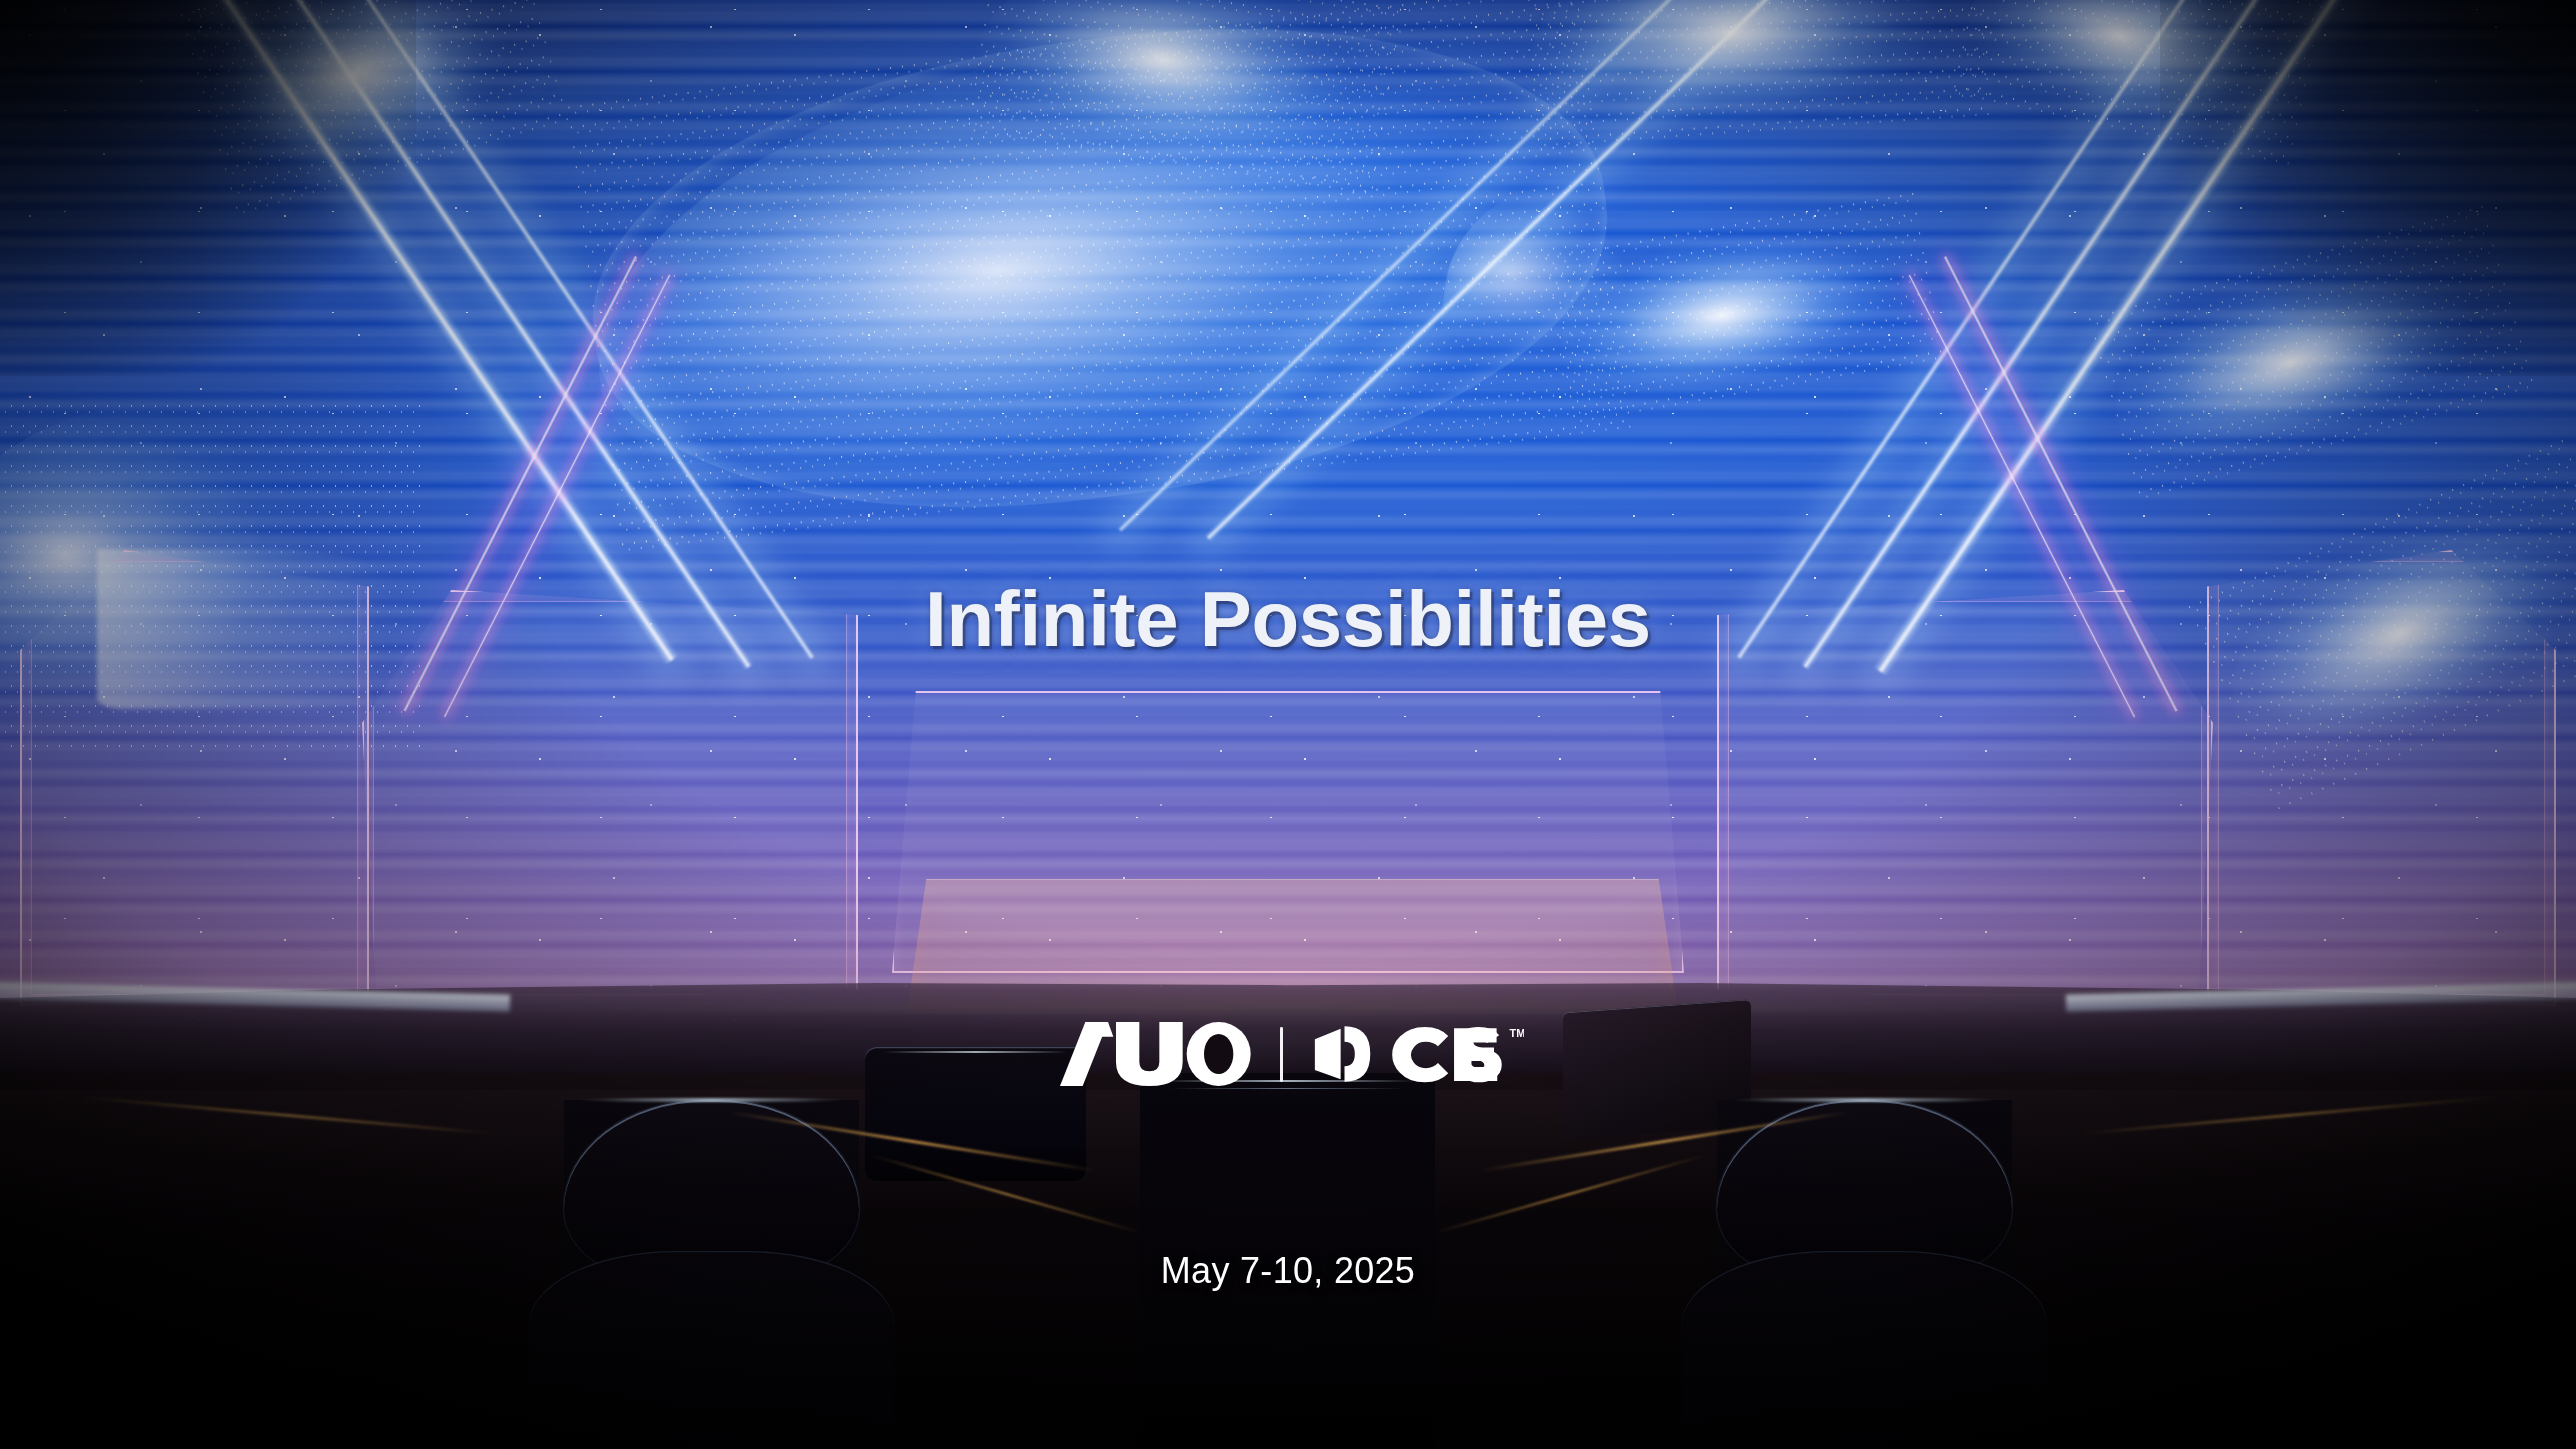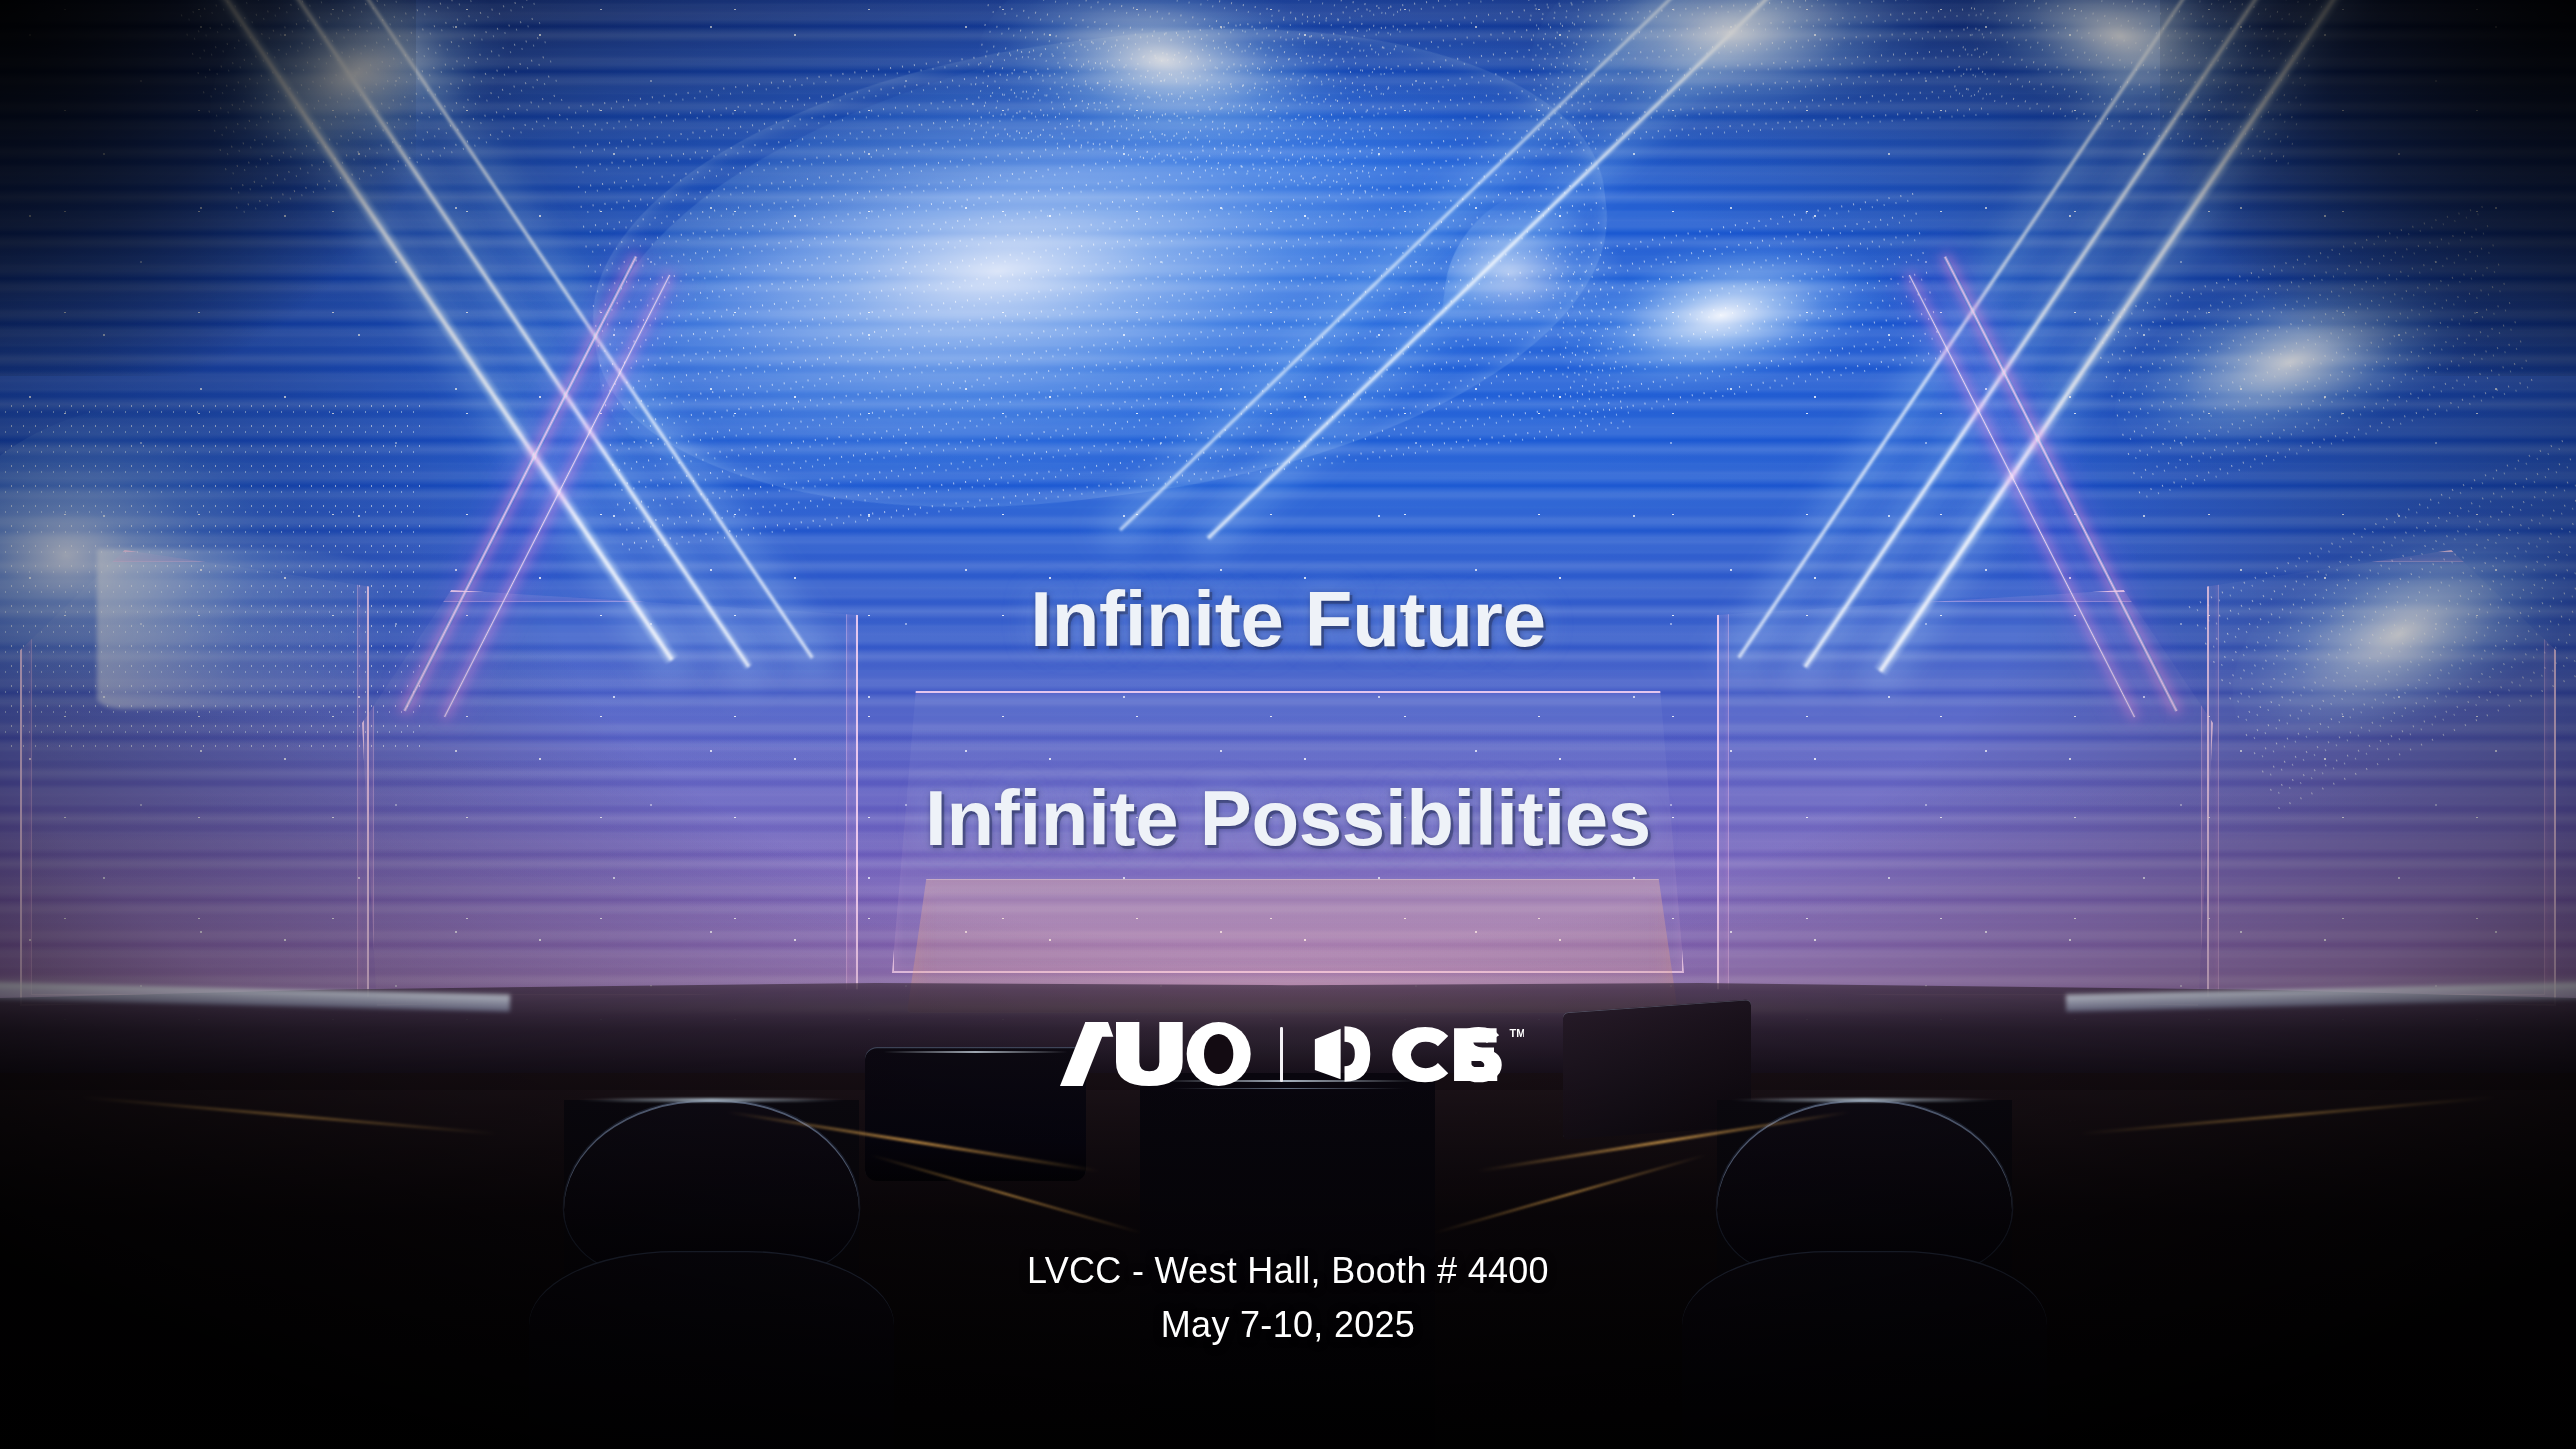--- a/index.html
+++ b/index.html
@@ -642,21 +642,20 @@
   <div class="amber-stripe" id="amber-3"></div>
   <div class="amber-stripe" id="amber-4"></div>
   <div class="amber-stripe" id="amber-5"></div>
   <div class="amber-stripe" id="amber-6"></div>
 
   <div class="layer vignette"></div>
   <div class="corner-dark-tl"></div>
   <div class="corner-dark-tr"></div>
 
   <div class="headline">
-    <span class="line">Infinite Future</span>
     <span class="line">Infinite Possibilities</span>
   </div>
 
   <div class="logo-row">
 
     <svg class="auo-mark" viewBox="0 0 300 96" aria-label="AUO">
       <g fill="#ffffff">
 
         <path d="M12 96 L50 0 L84 0 L46 96 Z"></path>
         <path d="M50 0 L84 0 L92 22 L58 22 Z"></path>
@@ -690,18 +689,17 @@
                    Q340 22 331 22 Q324 22 324 27 Q324 32 335 35 L347 38 Q368 44 368 62
                    Q368 76 355 83 Q346 89 332 89 Q306 89 296 62 Z" transform="translate(-72,0)"></path>
 
           <text x="308" y="18" font-family="Liberation Sans, sans-serif" font-size="17" font-weight="700" fill="#ffffff">TM</text>
         </g>
       </svg>
     </div>
   </div>
 
   <div class="footer">
-    <span class="fline">LVCC - West Hall, Booth # 4400</span>
     <span class="fline">May 7-10, 2025</span>
   </div>
 
 </div>
 
 
 </body></html>

